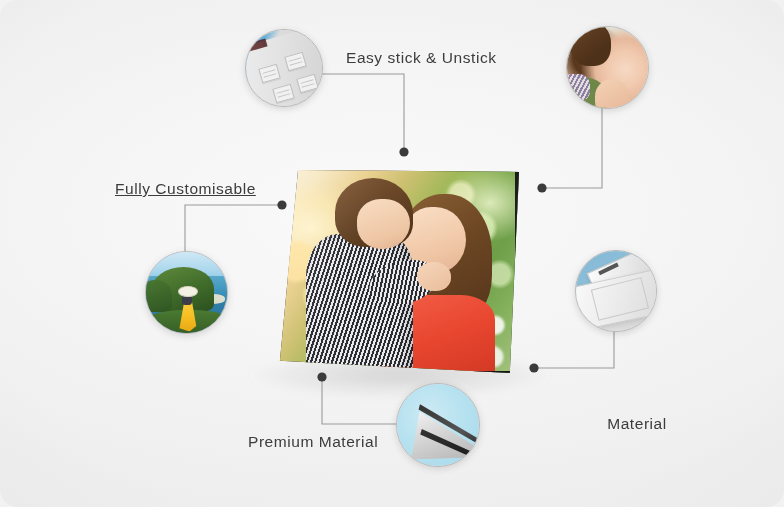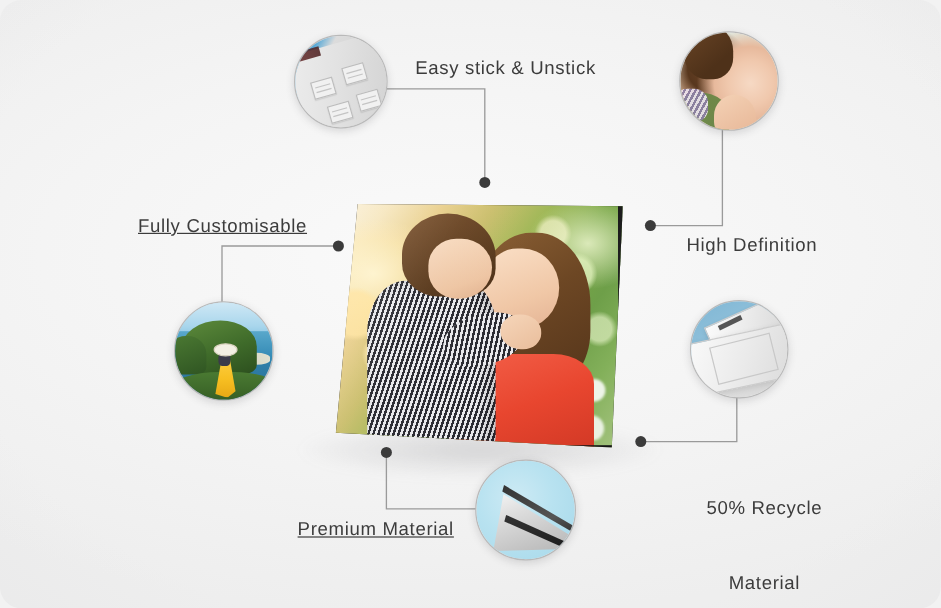--- a/index.html
+++ b/index.html
@@ -492,21 +492,20 @@
   <div class="label" style="left:346px; top:48px;">Easy stick &amp; Unstick</div>
 
   <div class="bubble" style="left:566px; top:26px; width:81px; height:81px;">
     <div class="art art-hd">
       <div class="green-sleeve"></div>
       <div class="pattern-sleeve"></div>
       <div class="hand"></div>
       <div class="hair"></div>
     </div>
   </div>
-  <div class="label" style="left:572px; top:195px;">High Definition</div>
 
   <div class="bubble" style="left:145px; top:251px; width:81px; height:81px;">
     <div class="art art-island">
       <div class="sky"></div>
       <div class="sea-far"></div>
       <div class="beach"></div>
       <div class="hill-main"></div>
       <div class="hill-left"></div>
       <div class="fg-green"></div>
       <div class="dress"></div>
@@ -518,26 +517,25 @@
 
   <div class="bubble" style="left:575px; top:250px; width:80px; height:80px;">
     <div class="art art-paper">
       <div class="sheet-a"></div>
       <div class="dark-edge"></div>
       <div class="sheet-b"></div>
       <div class="sheet-c"></div>
     </div>
   </div>
   <div class="label center" style="left:582px; top:372px; width:110px;">
-    <div>50% Recycle</div>
     <div>Material</div>
   </div>
 
   <div class="bubble" style="left:396px; top:383px; width:82px; height:82px;">
     <div class="art art-edge">
       <div class="blade"></div>
       <div class="blade-dark"></div>
       <div class="blade-dark2"></div>
     </div>
   </div>
-  <div class="label" style="left:248px; top:432px;text-decoration:underline;">Premium Material</div>
+  <div class="label" style="left:248px; top:432px;">Premium Material</div>
 
 </div>
 
 </body></html>

